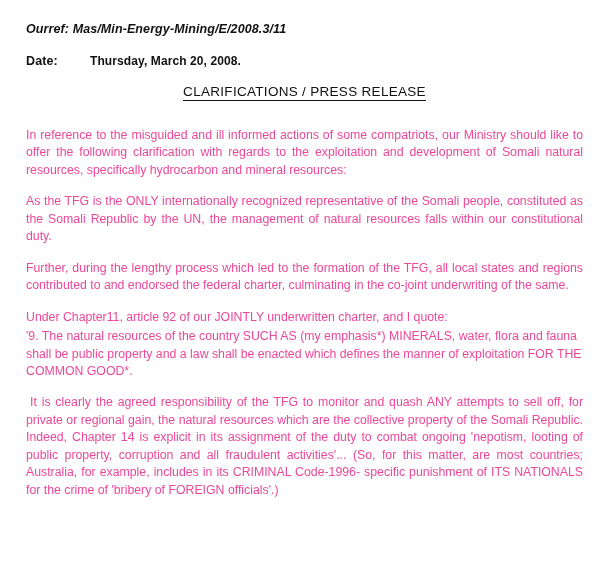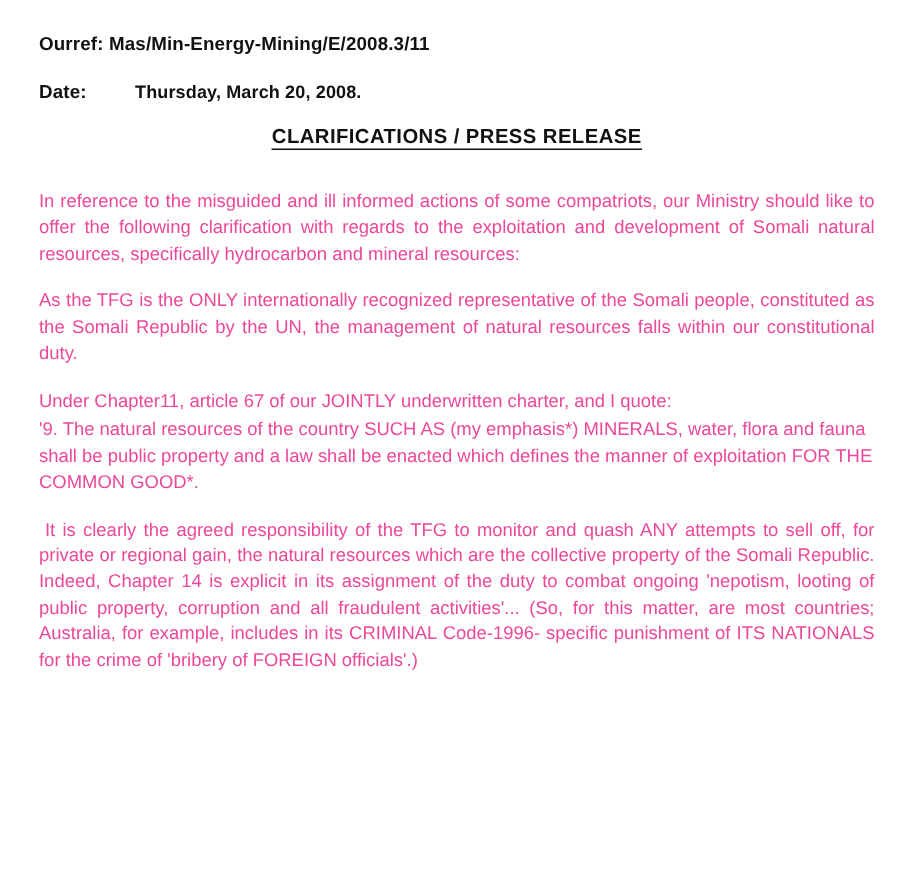--- a/index.html
+++ b/index.html
@@ -32,36 +32,37 @@
   }
   .hdr-label {
     width: 64px;
     flex: 0 0 auto;
     font-weight: bold;
   }
   .hdr-ourref {
     font-weight: bold;
     font-size: 12.5px;
     white-space: nowrap;
+    font-style: italic;
   }
   .row-ourref { margin-bottom: 18px; }
   .row-date { margin-bottom: 14px; }
   .hdr-value {
     font-weight: bold;
     font-size: 12px;
   }
 
   
   .title-wrap {
     text-align: center;
     margin-bottom: 26px;
   }
   .title {
     display: inline-block;
-    font-weight: bold;
+    font-weight: normal;
     font-size: 13.5px;
     letter-spacing: 0.3px;
     border-bottom: 1px solid #111;
     padding-bottom: 1px;
   }
 
   
   .body {
     font-size: 12.3px;
     line-height: 1.42;
@@ -89,18 +90,19 @@
     <span class="hdr-value">Thursday, March 20, 2008.</span>
   </div>
 
   <div class="title-wrap">
     <span class="title">CLARIFICATIONS / PRESS RELEASE</span>
   </div>
 
   <div class="body">
     <p class="para">In reference to the misguided and ill informed actions of some compatriots, our Ministry should like to offer the following clarification with regards to the exploitation and development of Somali natural resources, specifically hydrocarbon and mineral resources:</p>
     <p class="para">As the TFG is the ONLY internationally recognized representative of the Somali people, constituted as the Somali Republic by the UN, the management of natural resources falls within our constitutional duty.</p>
-    <p class="para tight" style="margin-bottom:2px;">Under Chapter11, article 67 of our JOINTLY underwritten charter, and I quote:</p>
+    <p class="para">Further, during the lengthy process which led to the formation of the TFG, all local states and regions contributed to and endorsed the federal charter, culminating in the co-joint underwriting of the same.</p>
+    <p class="para tight" style="margin-bottom:2px;">Under Chapter11, article 92 of our JOINTLY underwritten charter, and I quote:</p>
     <p class="para quote">'9. The natural resources of the country SUCH AS (my emphasis*) MINERALS, water, flora and fauna shall be public property and a law shall be enacted which defines the manner of exploitation FOR THE COMMON GOOD*.</p>
     <p class="para indent-sm">It is clearly the agreed responsibility of the TFG to monitor and quash ANY attempts to sell off, for private or regional gain, the natural resources which are the collective property of the Somali Republic. Indeed, Chapter 14 is explicit in its assignment of the duty to combat ongoing 'nepotism, looting of public property, corruption and all fraudulent activities'... (So, for this matter, are most countries; Australia, for example, includes in its CRIMINAL Code-1996- specific punishment of ITS NATIONALS for the crime of 'bribery of FOREIGN officials'.)</p>
   </div>
 
 </div>
 
 </body></html>

